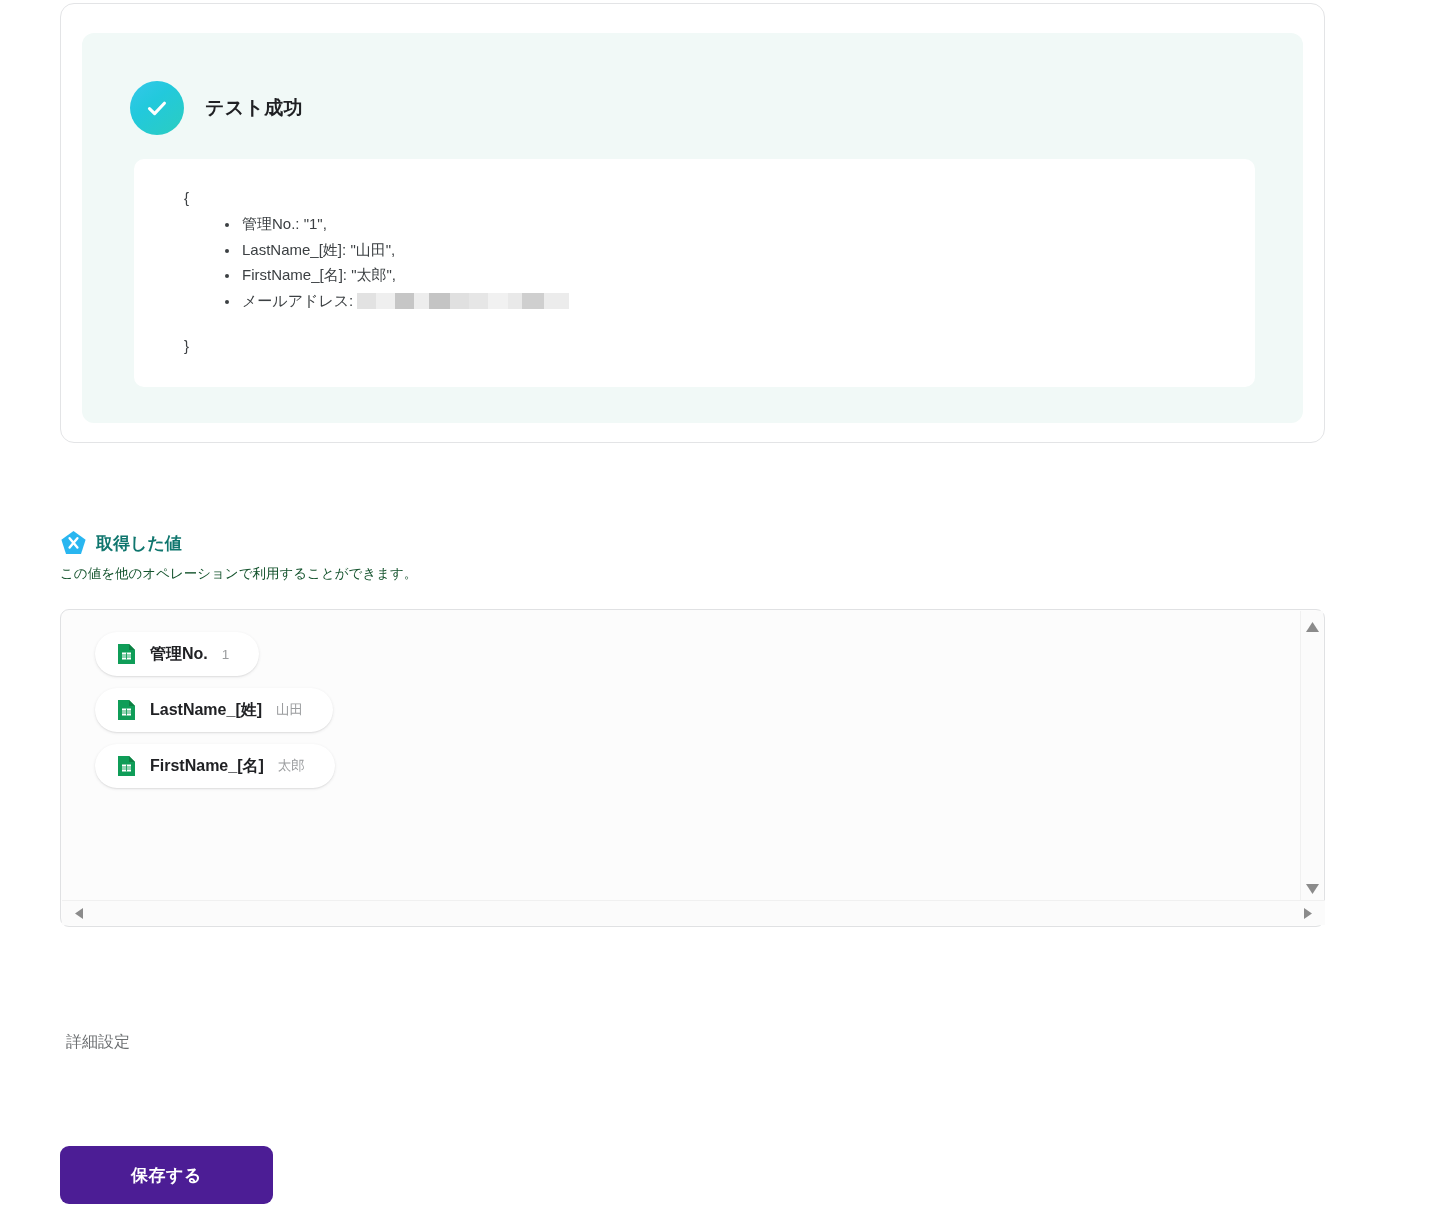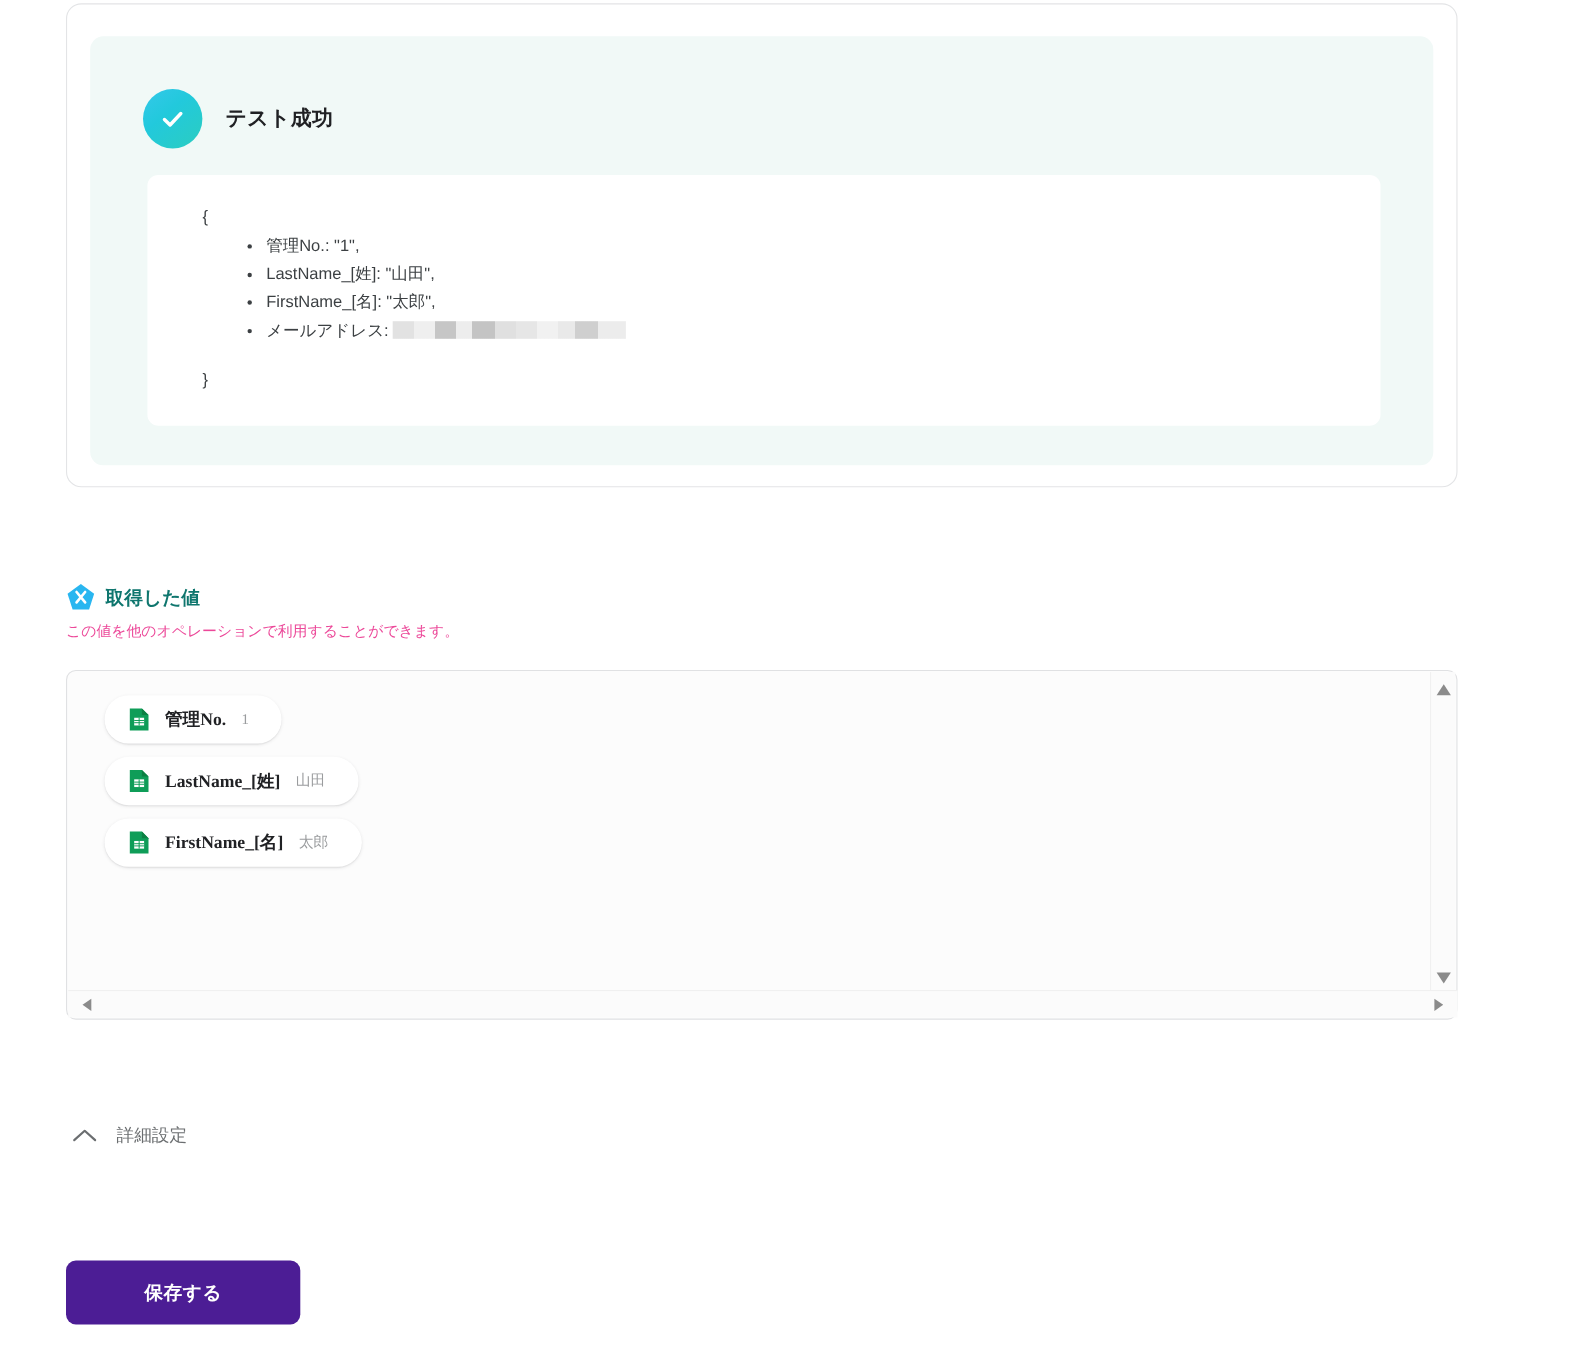--- a/index.html
+++ b/index.html
@@ -137,21 +137,21 @@
   }
   .pentagon-icon { width: 27px; height: 26px; flex: 0 0 auto; display:block; }
   .values-title {
     font-size: 17px;
     font-weight: bold;
     color: #0f766e;
   }
   .values-sub {
     margin-top: 9px;
     font-size: 13.5px;
-    color: #ec4899;
+    color: #14532d;
   }
 
   .values-panel {
     position: absolute;
     left: 0px;
     top: 79px;
     width: 1265px;
     height: 318px;
     box-sizing: border-box;
     border: 1px solid #e0e1e3;
@@ -159,21 +159,20 @@
     background: #fcfcfc;
   }
 
   .chips {
     position: absolute;
     left: 34px;
     top: 22px;
     display: flex;
     flex-direction: column;
     gap: 12px;
-    font-family: Liberation Serif, serif;
   }
   .chip {
     display: inline-flex;
     align-items: center;
     gap: 14px;
     background: #ffffff;
     border-radius: 22px;
     height: 44px;
     padding: 0 30px 0 22px;
     box-shadow: 0 1px 3px rgba(60,64,67,0.13), 0 1px 1px rgba(60,64,67,0.06);
@@ -219,20 +218,21 @@
 
   
   .advanced {
     position: absolute;
     left: 66px;
     top: 1014px;
     display: flex;
     align-items: center;
     gap: 18px;
     height: 36px;
+    flex-direction: column;
   }
   .chev { display: block; }
   .advanced-label {
     font-size: 16px;
     color: #6b6e70;
   }
 
   
   .save-btn {
     position: absolute;

